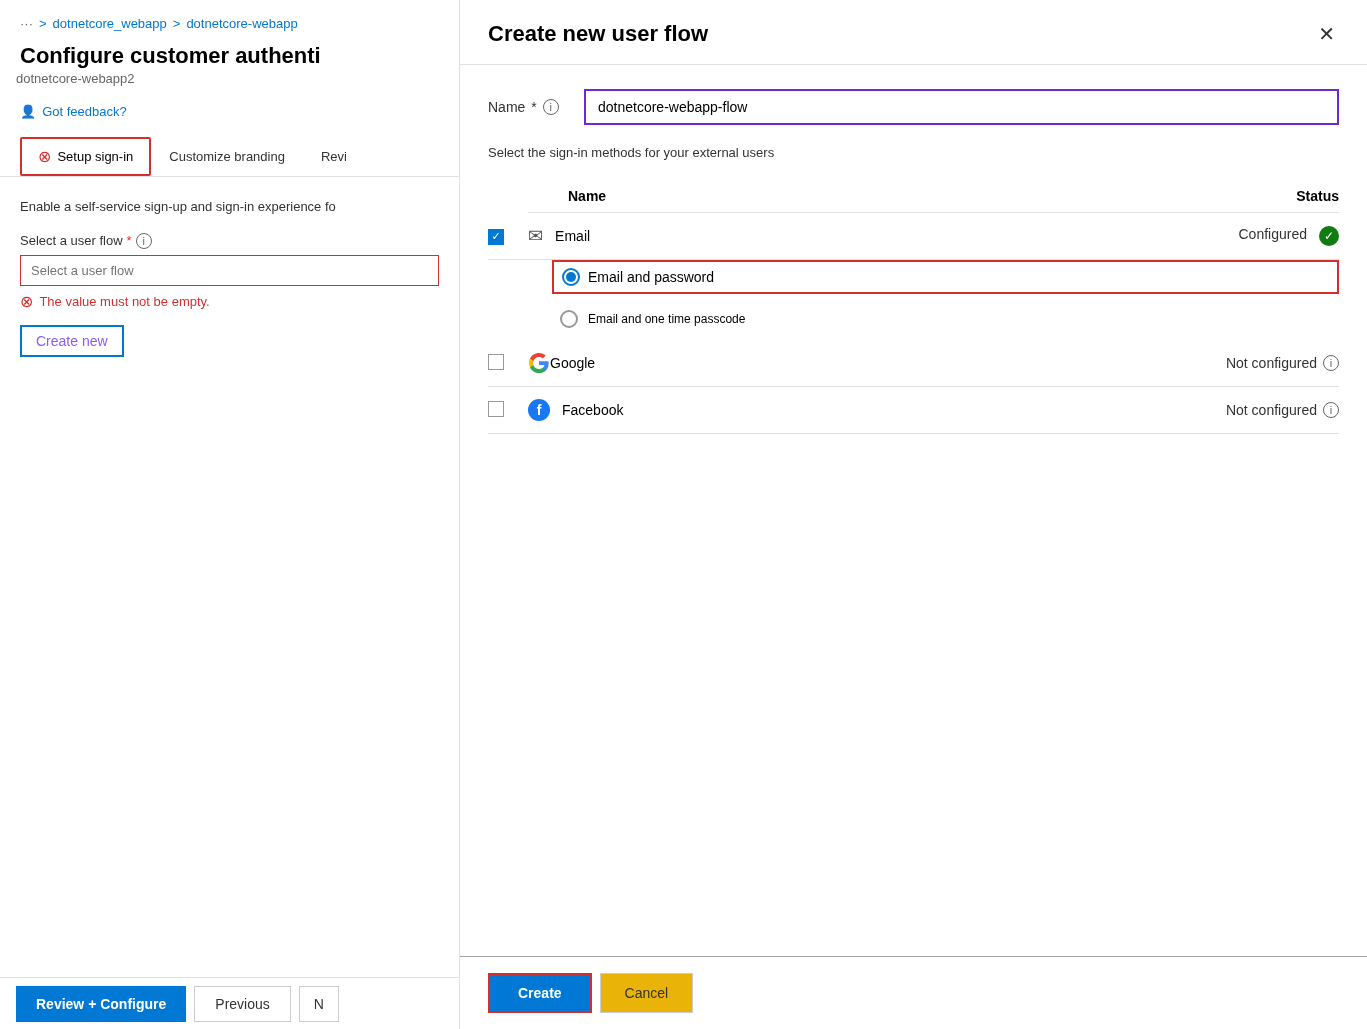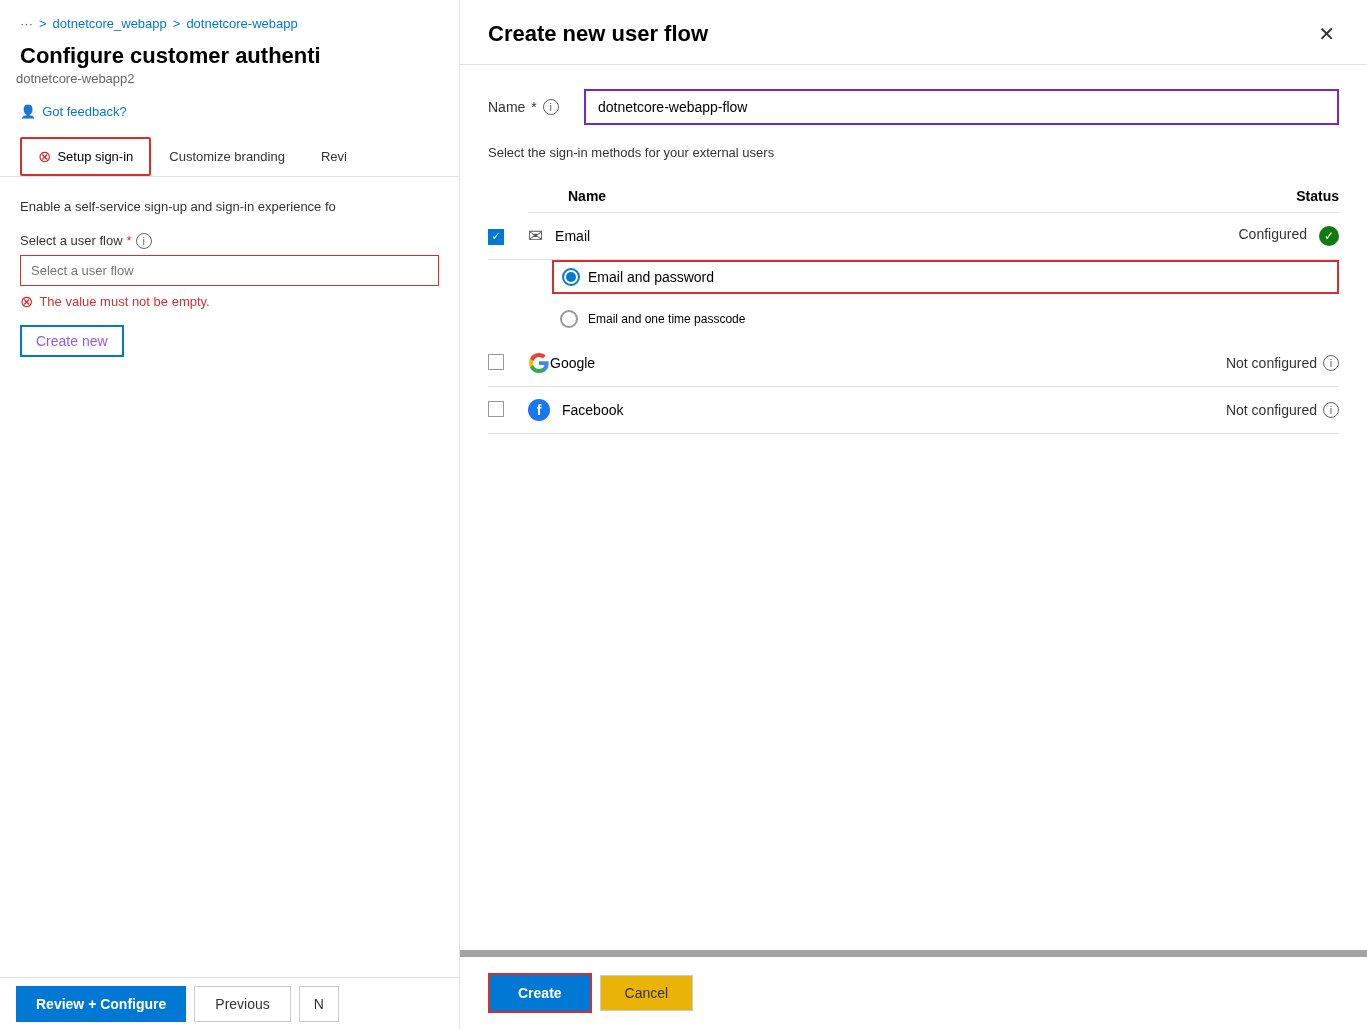--- a/index.html
+++ b/index.html
@@ -439,24 +439,23 @@
       display: inline-flex;
       align-items: center;
       justify-content: center;
       color: #fff;
       font-weight: 700;
       font-size: 14px;
     }
 
     .modal-footer {
       padding: 16px 28px;
-      border-top: 7px solid #a3a3a3;
+      border-top: 1px solid #a3a3a3;
       display: flex;
       gap: 8px;
-      align-items: center;
     }
 
     .btn-create {
       background: #0078d4;
       color: #fff;
       border: 2px solid #d32f2f;
       padding: 10px 28px;
       font-size: 14px;
       font-weight: 600;
       cursor: pointer;

